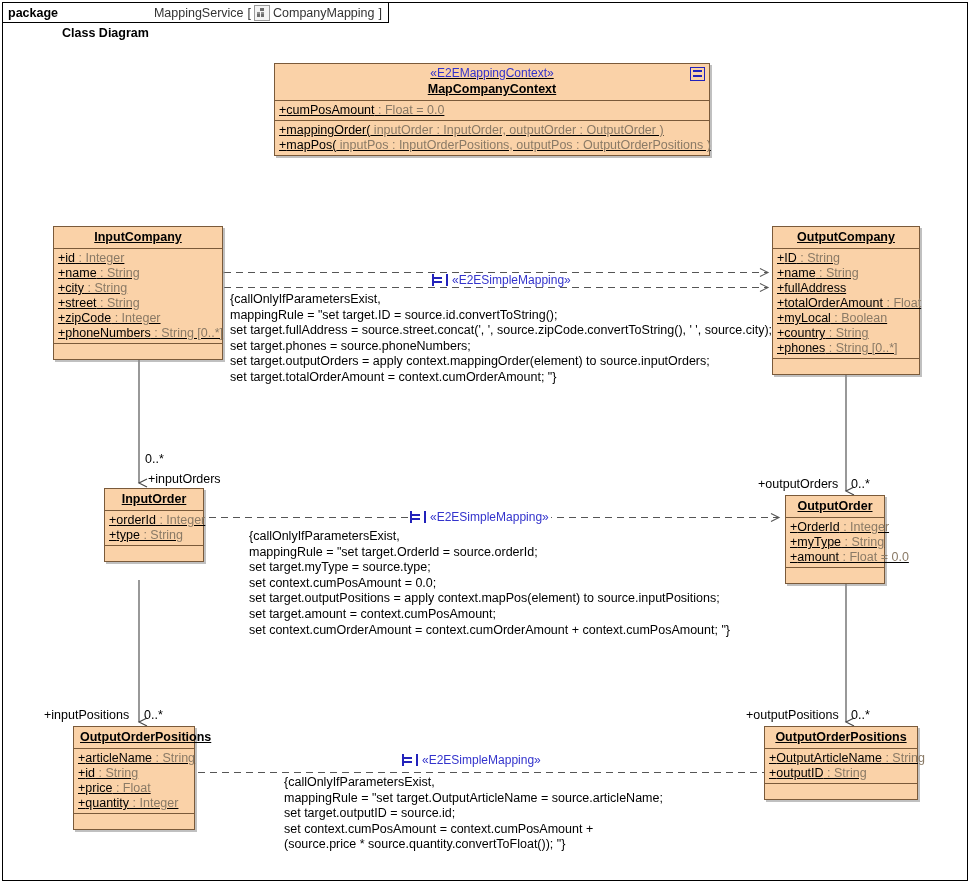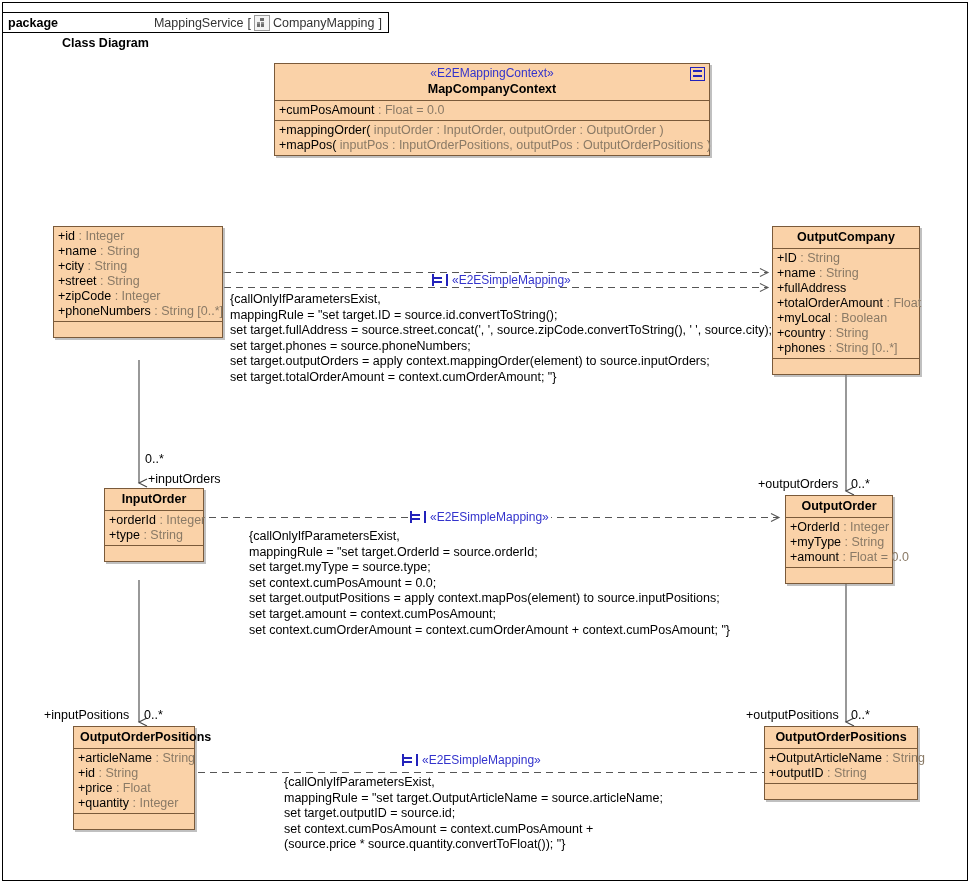--- a/index.html
+++ b/index.html
@@ -22,21 +22,21 @@
   #pkg-frame {
     position: absolute;
     left: 2px; top: 2px;
     width: 966px; height: 879px;
     border: 1px solid #000000;
     box-sizing: border-box;
     background: transparent;
   }
   #pkg-tab {
     position: absolute;
-    left: 2px; top: 12px;
+    left: 2px; top: 2px;
     height: 21px;
     box-sizing: border-box;
     border: 1px solid #000000;
     border-bottom: 1px solid #000000;
     background: #ffffff;
     display: flex;
     align-items: center;
     padding: 0 4px 0 5px;
     white-space: nowrap;
     font-size: 12.5px;
@@ -91,20 +91,21 @@
   
   .uml-class {
     position: absolute;
     background: #fad2a8;
     border: 1px solid #7a5a3a;
     box-sizing: border-box;
     box-shadow: 2px 2px 0 0 rgba(140,140,140,0.55);
     font-size: 12.5px;
     color: #000000;
     z-index: 3;
+    text-decoration: underline;
   }
   .uml-class .hdr {
     text-align: center;
     font-weight: bold;
     padding: 2px 6px 3px 6px;
     border-bottom: 1px solid #7a5a3a;
     line-height: 15px;
     position: relative;
   }
   .uml-class .stereo {
@@ -271,20 +272,23 @@
     <div class="compartment">
       <div class="feat"><span>+</span><span>cumPosAmount</span><span class="t"> : Float = 0.0</span></div>
     </div>
     <div class="compartment">
       <div class="feat"><span>+</span><span>mappingOrder(</span><span class="t"> inputOrder : InputOrder, outputOrder : OutputOrder )</span></div>
       <div class="feat"><span>+</span><span>mapPos(</span><span class="t"> inputPos : InputOrderPositions, outputPos : OutputOrderPositions )</span></div>
     </div>
   </div>
 
   <div class="uml-class" style="left:53px; top:226px; width:170px;">
+    <div class="hdr">
+      <span class="cname">InputCompany</span>
+    </div>
     <div class="compartment">
       <div class="feat"><span>+</span><span>id</span><span class="t"> : Integer</span></div>
       <div class="feat"><span>+</span><span>name</span><span class="t"> : String</span></div>
       <div class="feat"><span>+</span><span>city</span><span class="t"> : String</span></div>
       <div class="feat"><span>+</span><span>street</span><span class="t"> : String</span></div>
       <div class="feat"><span>+</span><span>zipCode</span><span class="t"> : Integer</span></div>
       <div class="feat"><span>+</span><span>phoneNumbers</span><span class="t"> : String [0..*]</span></div>
     </div>
     <div class="compartment empty-comp"></div>
   </div>
@@ -328,21 +332,21 @@
     <div class="compartment">
       <div class="feat"><span>+</span><span>orderId</span><span class="t"> : Integer</span></div>
       <div class="feat"><span>+</span><span>type</span><span class="t"> : String</span></div>
     </div>
     <div class="compartment empty-comp"></div>
   </div>
 
   <div class="edge-label" style="left:758px; top:477px;">+outputOrders</div>
   <div class="edge-label" style="left:851px; top:477px;">0..*</div>
 
-  <div class="uml-class" style="left:785px; top:495px; width:108px;">
+  <div class="uml-class" style="left:785px; top:495px; width:100px;">
     <div class="hdr">
       <span class="cname">OutputOrder</span>
     </div>
     <div class="compartment">
       <div class="feat"><span>+</span><span>OrderId</span><span class="t"> : Integer</span></div>
       <div class="feat"><span>+</span><span>myType</span><span class="t"> : String</span></div>
       <div class="feat"><span>+</span><span>amount</span><span class="t"> : Float = 0.0</span></div>
     </div>
     <div class="compartment empty-comp"></div>
   </div>

